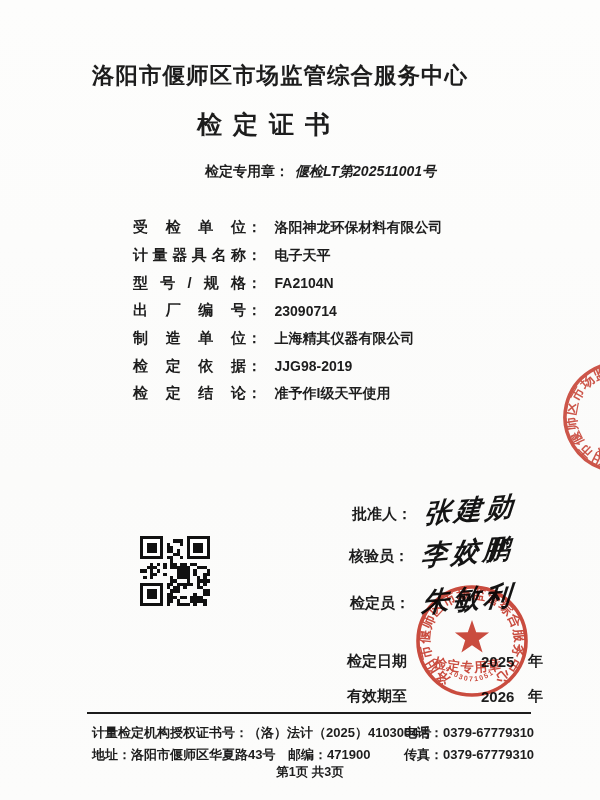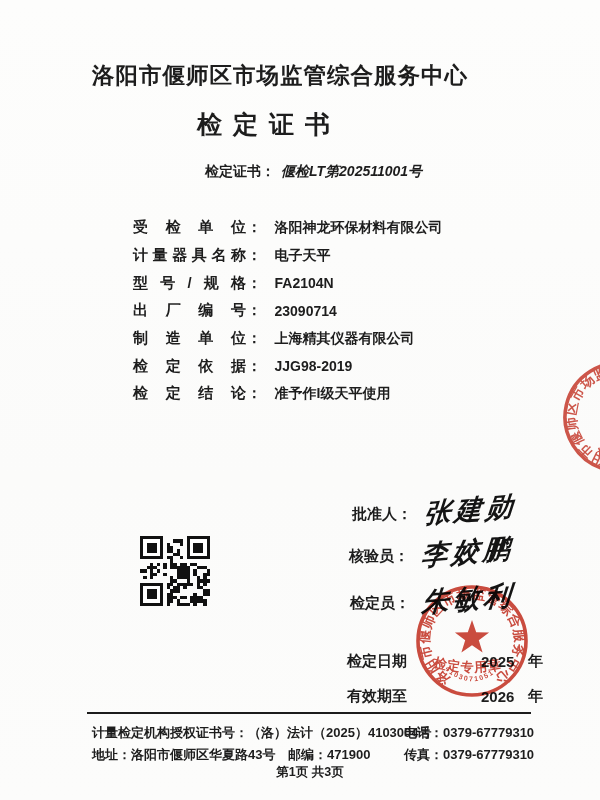--- a/index.html
+++ b/index.html
@@ -73,21 +73,21 @@
 </style>
 </head>
 <body>
 
 <div class="page">
 
   <div class="abs org-title">洛阳市偃师区市场监管综合服务中心</div>
   <div class="abs cert-title">检定证书</div>
 
   <div class="abs cert-no">
-    <span>检定证书：</span>
+    <span>检定专用章：</span>
     <span class="val">偃检LT第202511001号</span>
   </div>
 
   <div class="abs fields">
     <div class="f-row">
       <span class="f-label justify">
           <span>受</span>
           <span>检</span>
           <span>单</span>
           <span>位</span>

